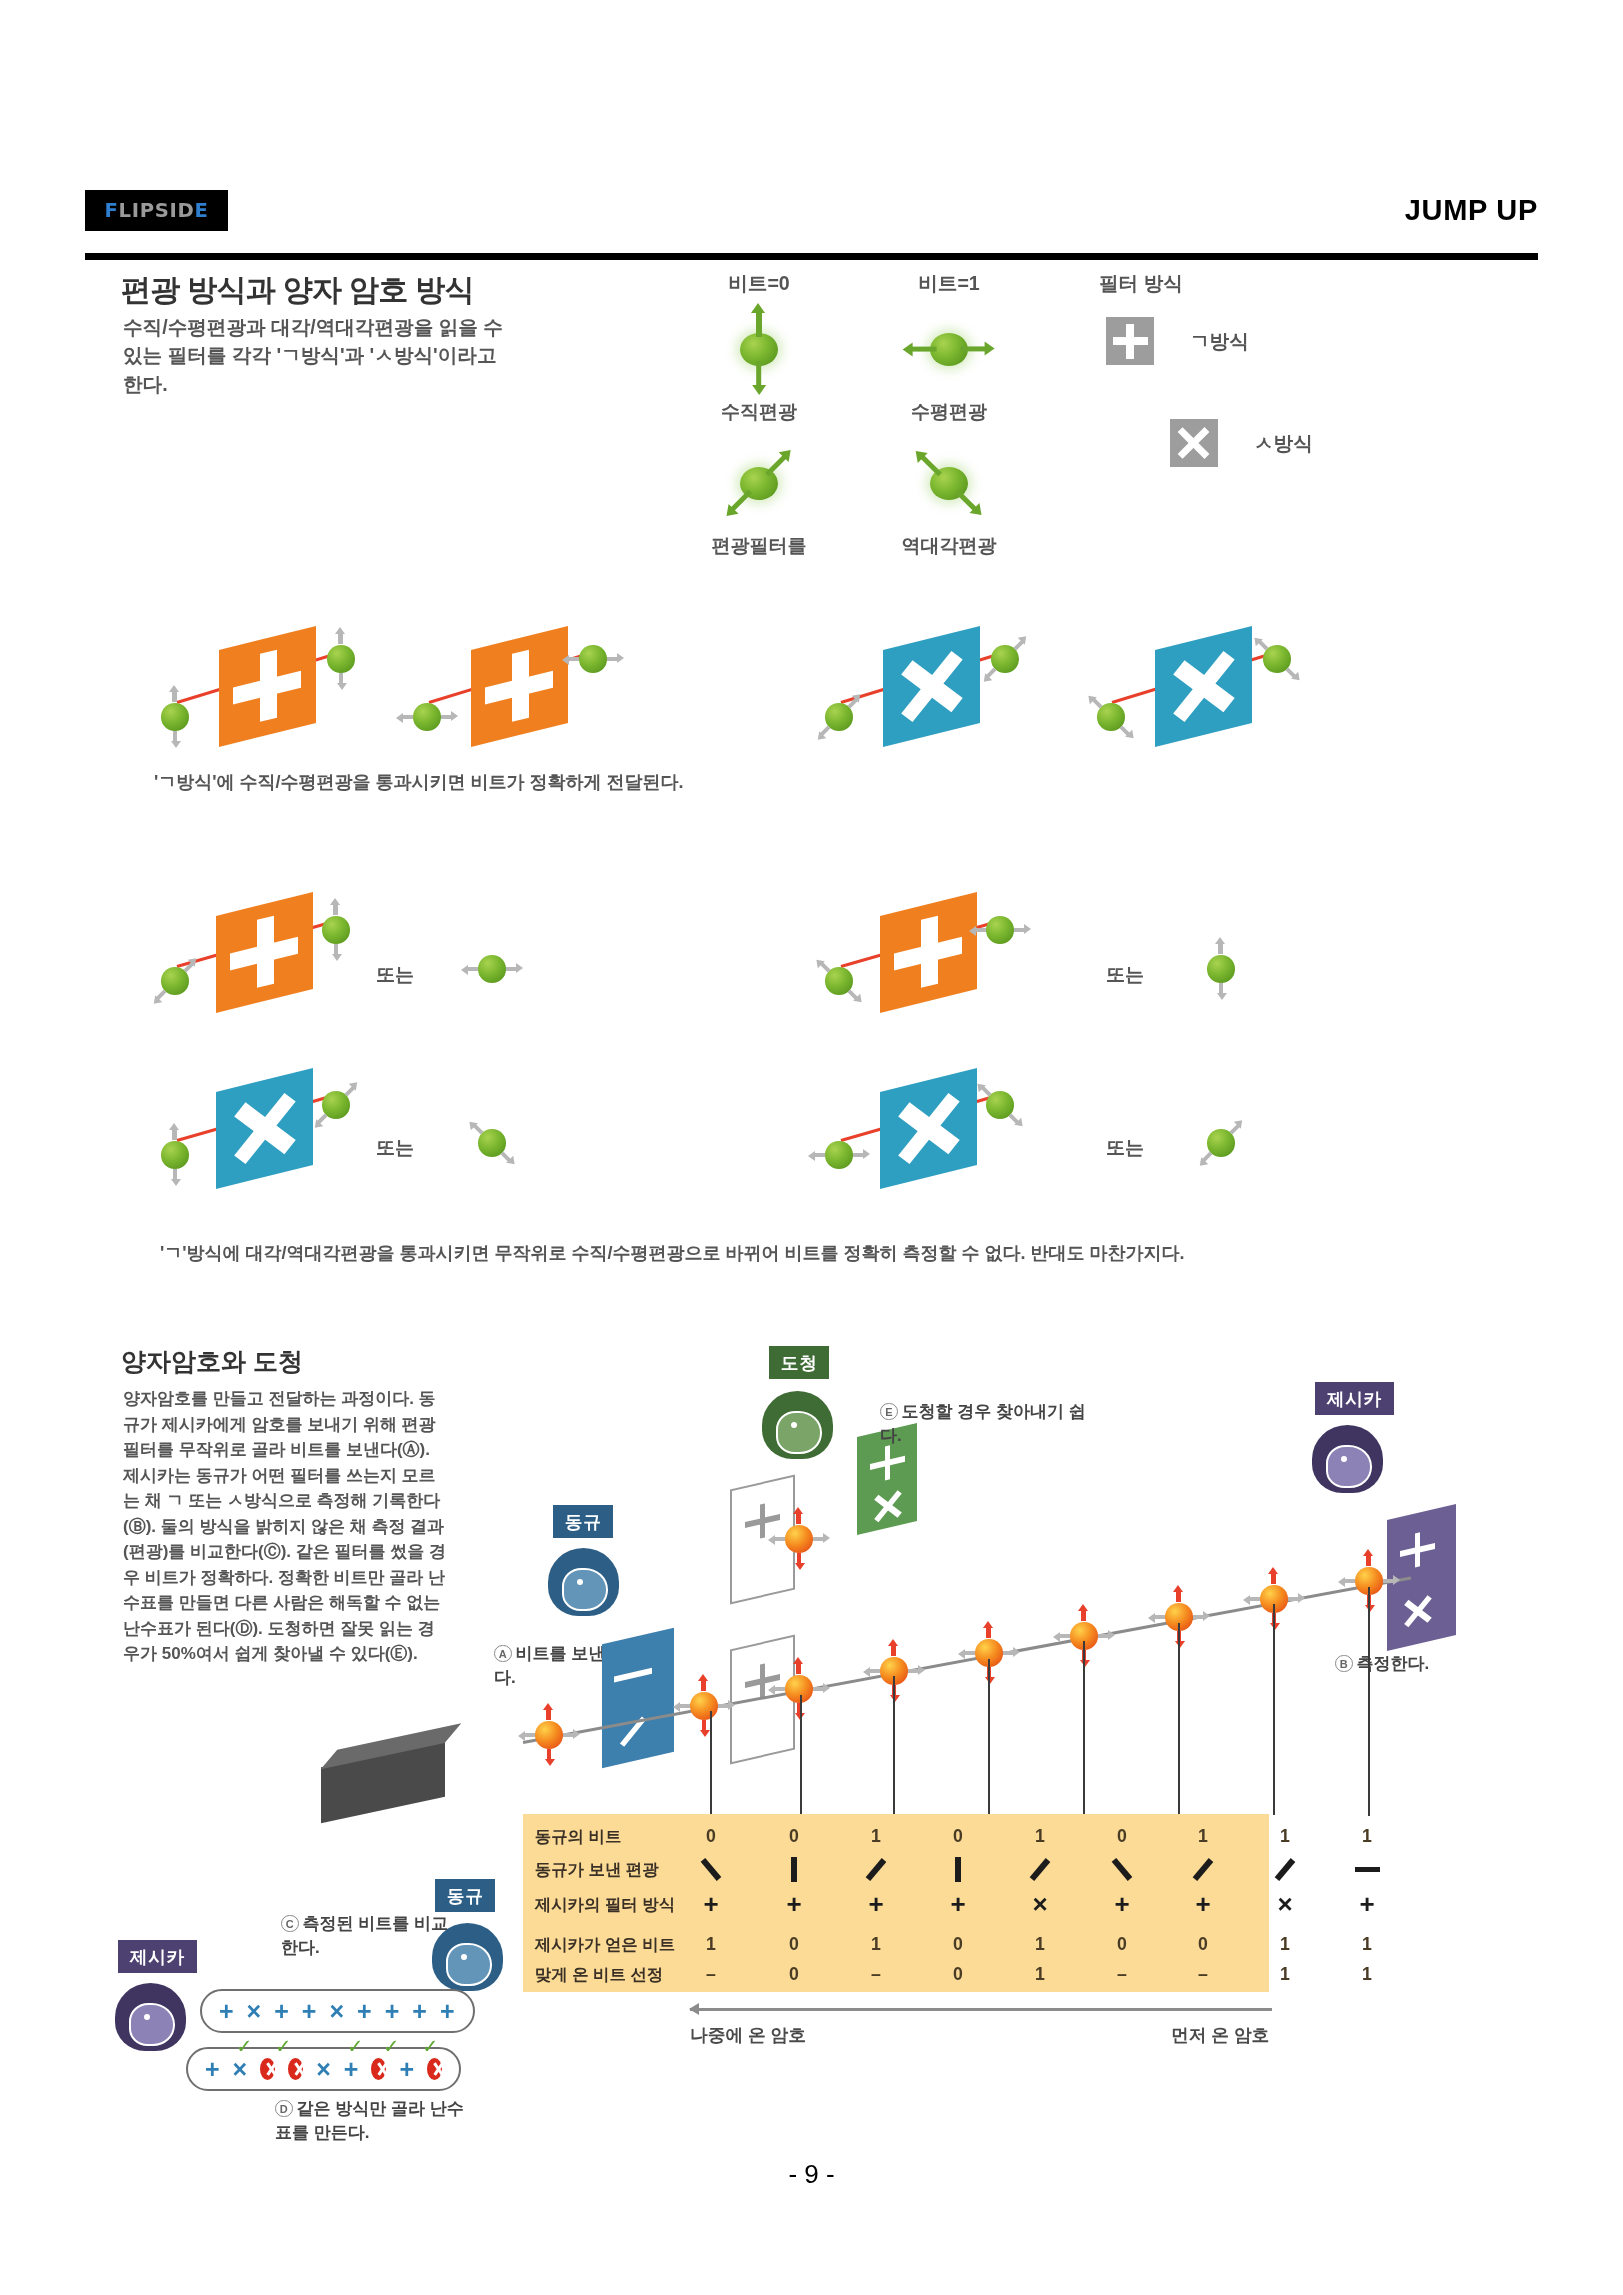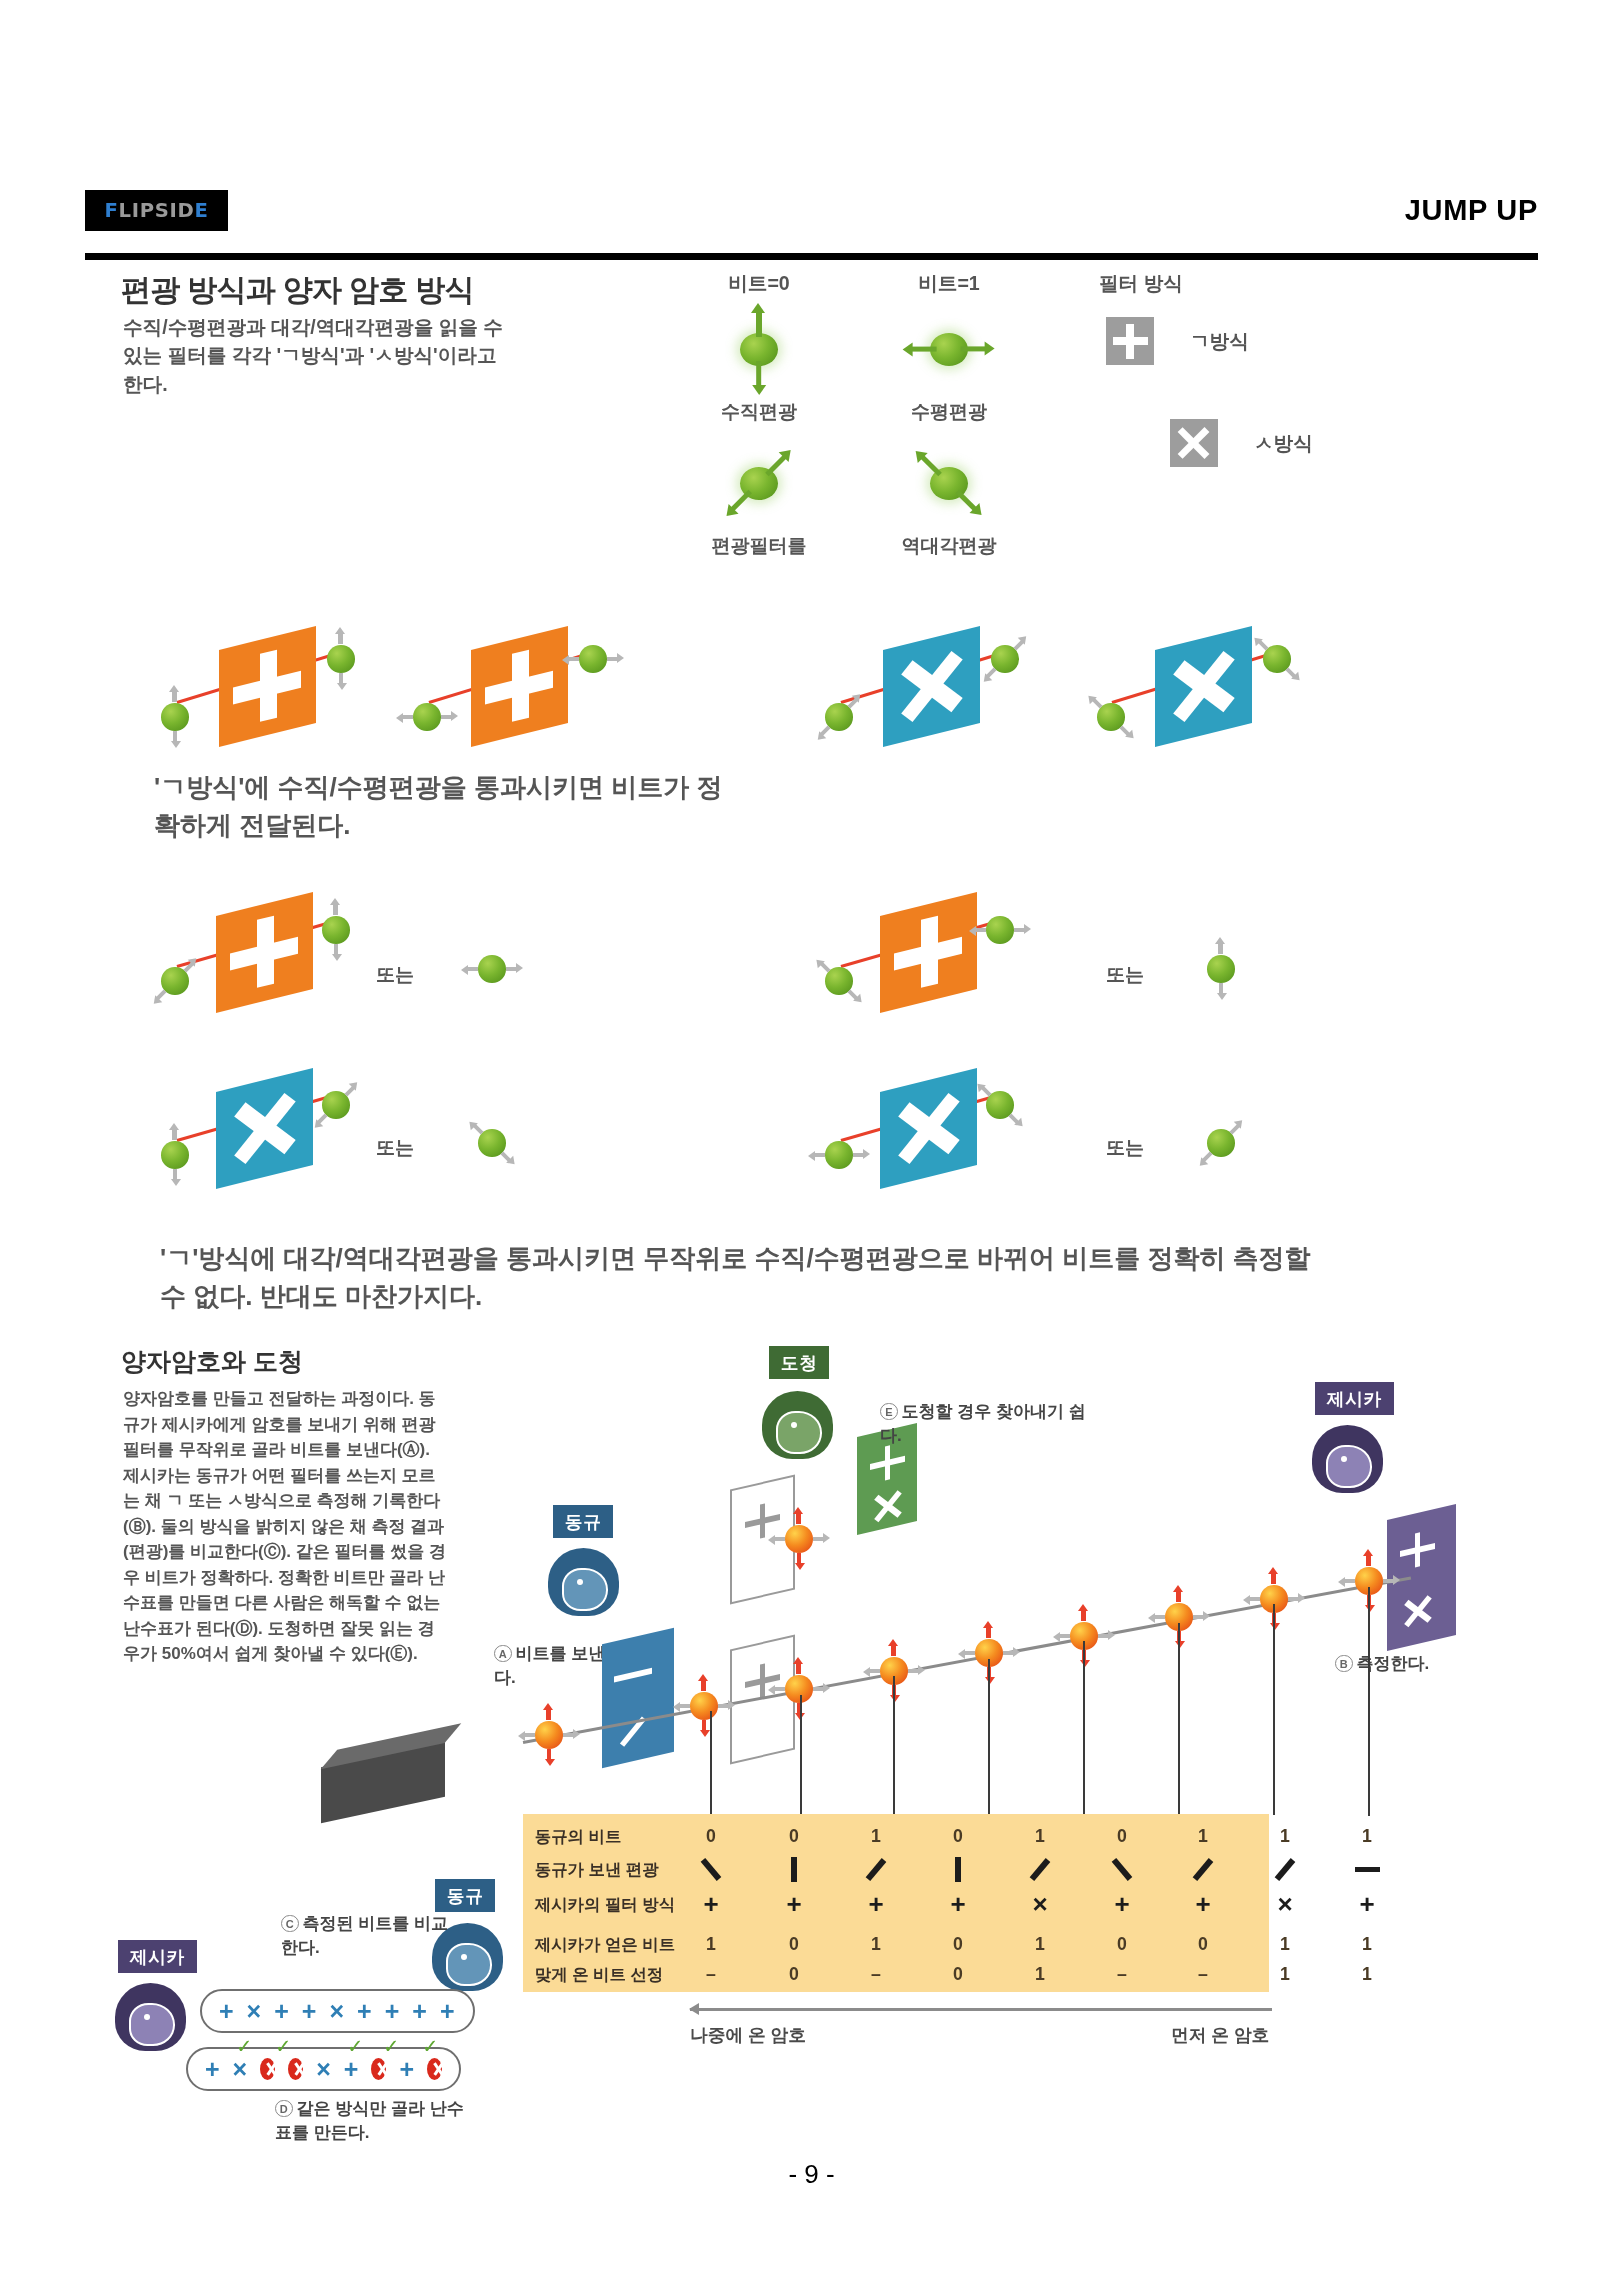--- a/index.html
+++ b/index.html
@@ -98,21 +98,21 @@
   .panel.teal   { background:#2e9fc0; }
   .pl-plus .v { left:41px; top:14.4px; width:17px; height:68px; }
   .pl-plus .h { top:41px; left:14.4px; height:17px; width:68px; }
   .pl-x .v { left:41px; top:13px; width:15.7px; height:71px; transform: rotate(45deg); }
   .pl-x .h { left:41px; top:13px; width:15.7px; height:71px; transform: rotate(-45deg); }
   .beam {
     position:absolute; height:3.3px; background:#e8402a; transform-origin:0 50%;
   }
 
   .cap2 {
-    position:absolute; font-size:26px; line-height:1.45; font-weight:700; color:#555;
+    position:absolute; font-size:18px; line-height:1.45; font-weight:700; color:#555;
   }
   .or-label { position:absolute; font-size:19px; font-weight:700; color:#555; }
 
   
   .s3-title {
     position:absolute; left:121px; top:1345px;
     font-size:25px; font-weight:700; color:#333;
   }
   .s3-body {
     position:absolute; left:123px; top:1386px; width:327px;

